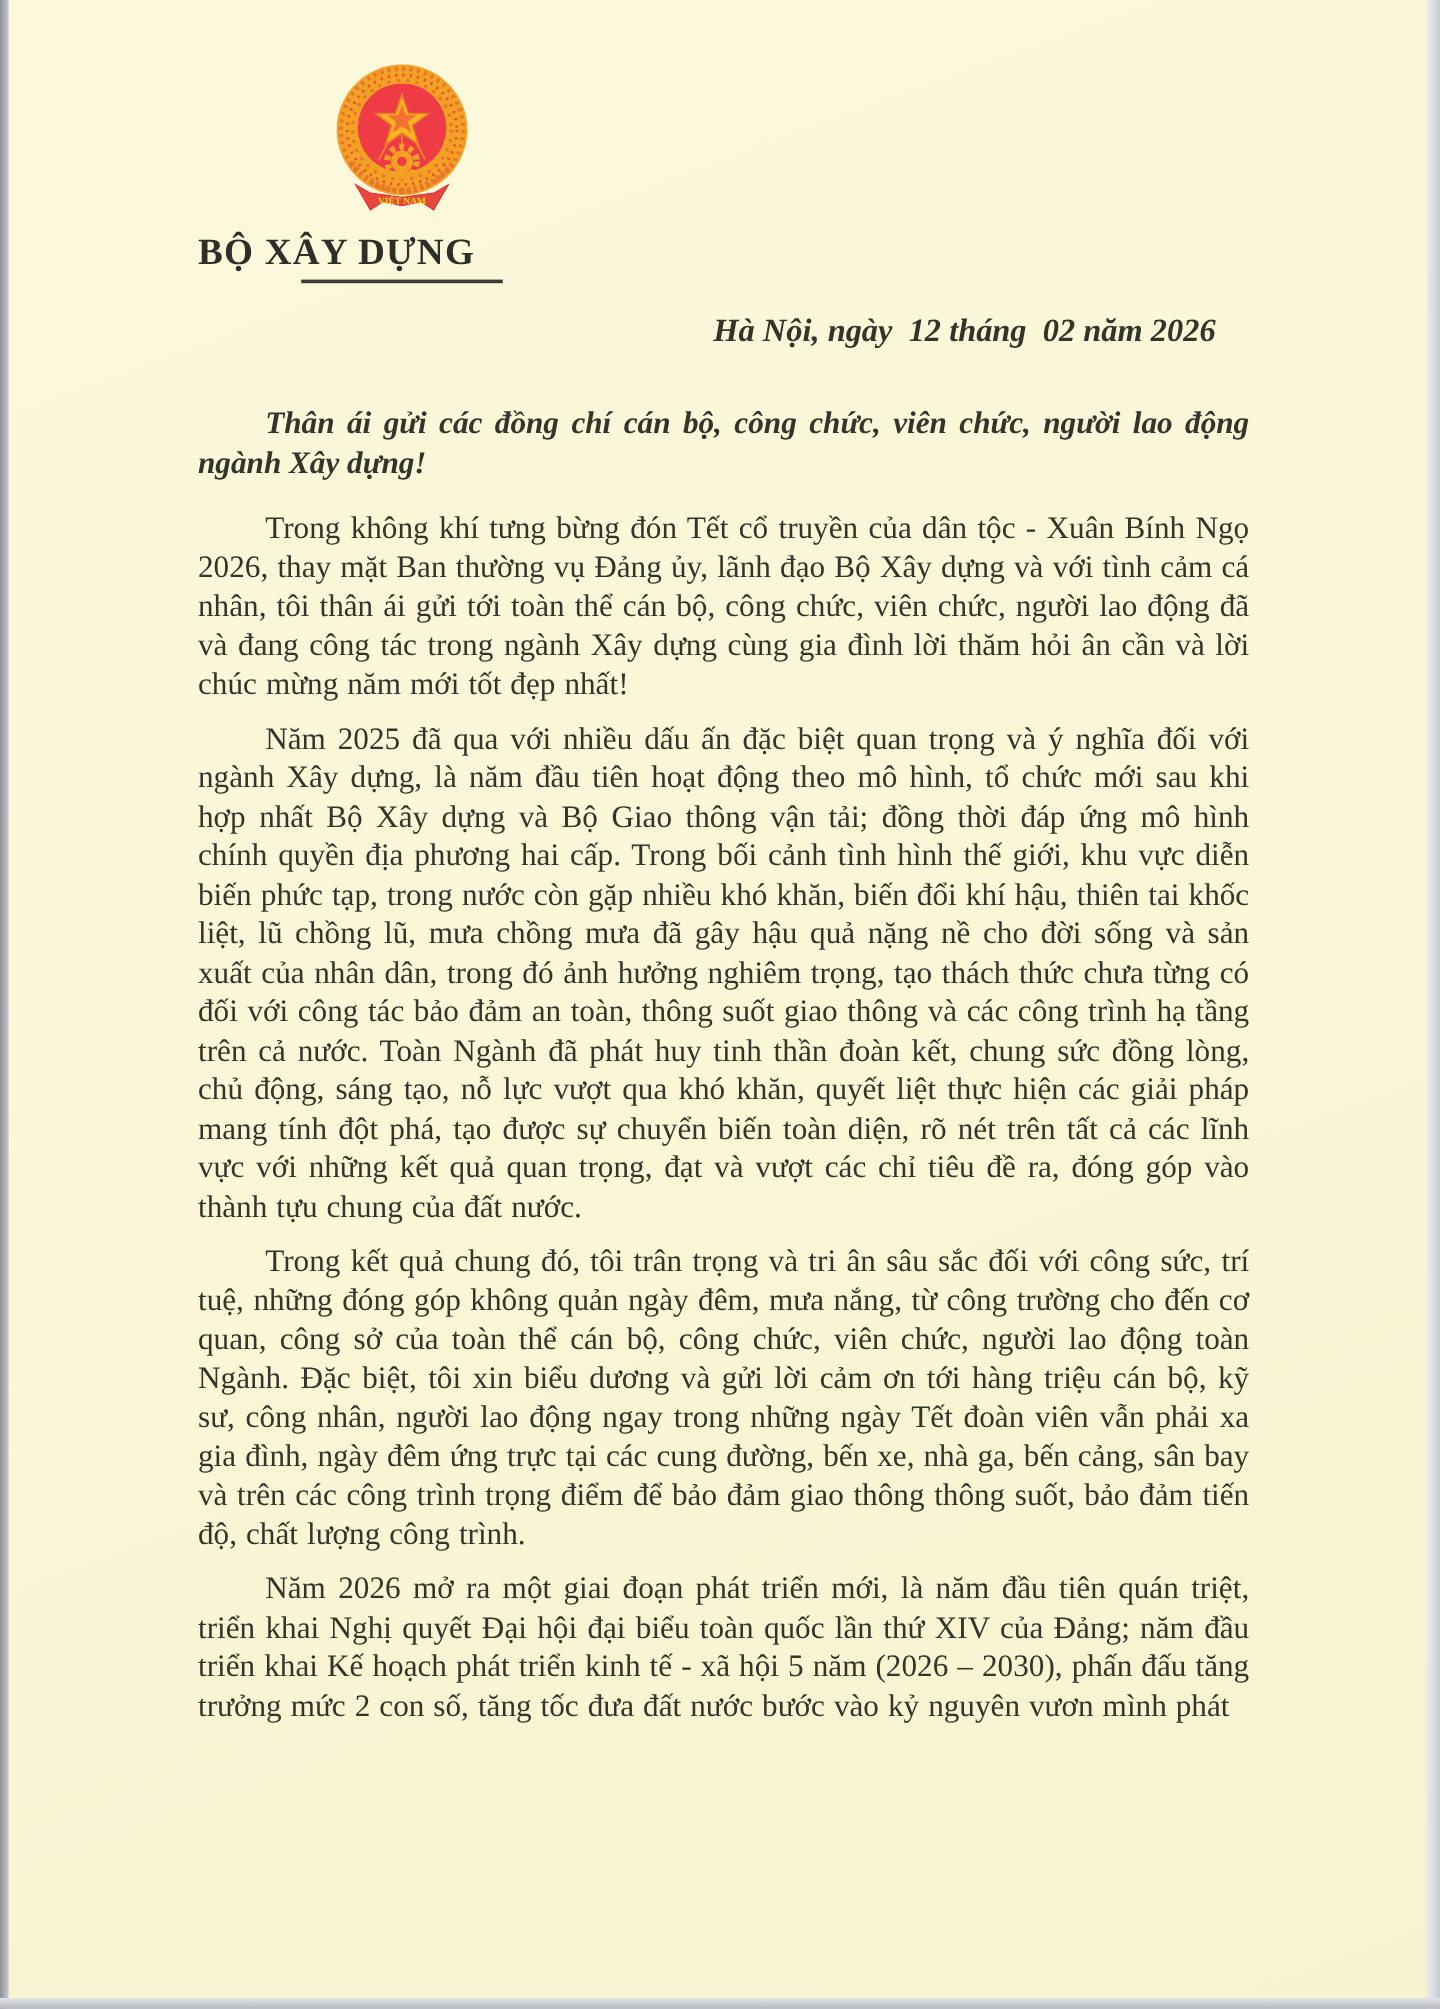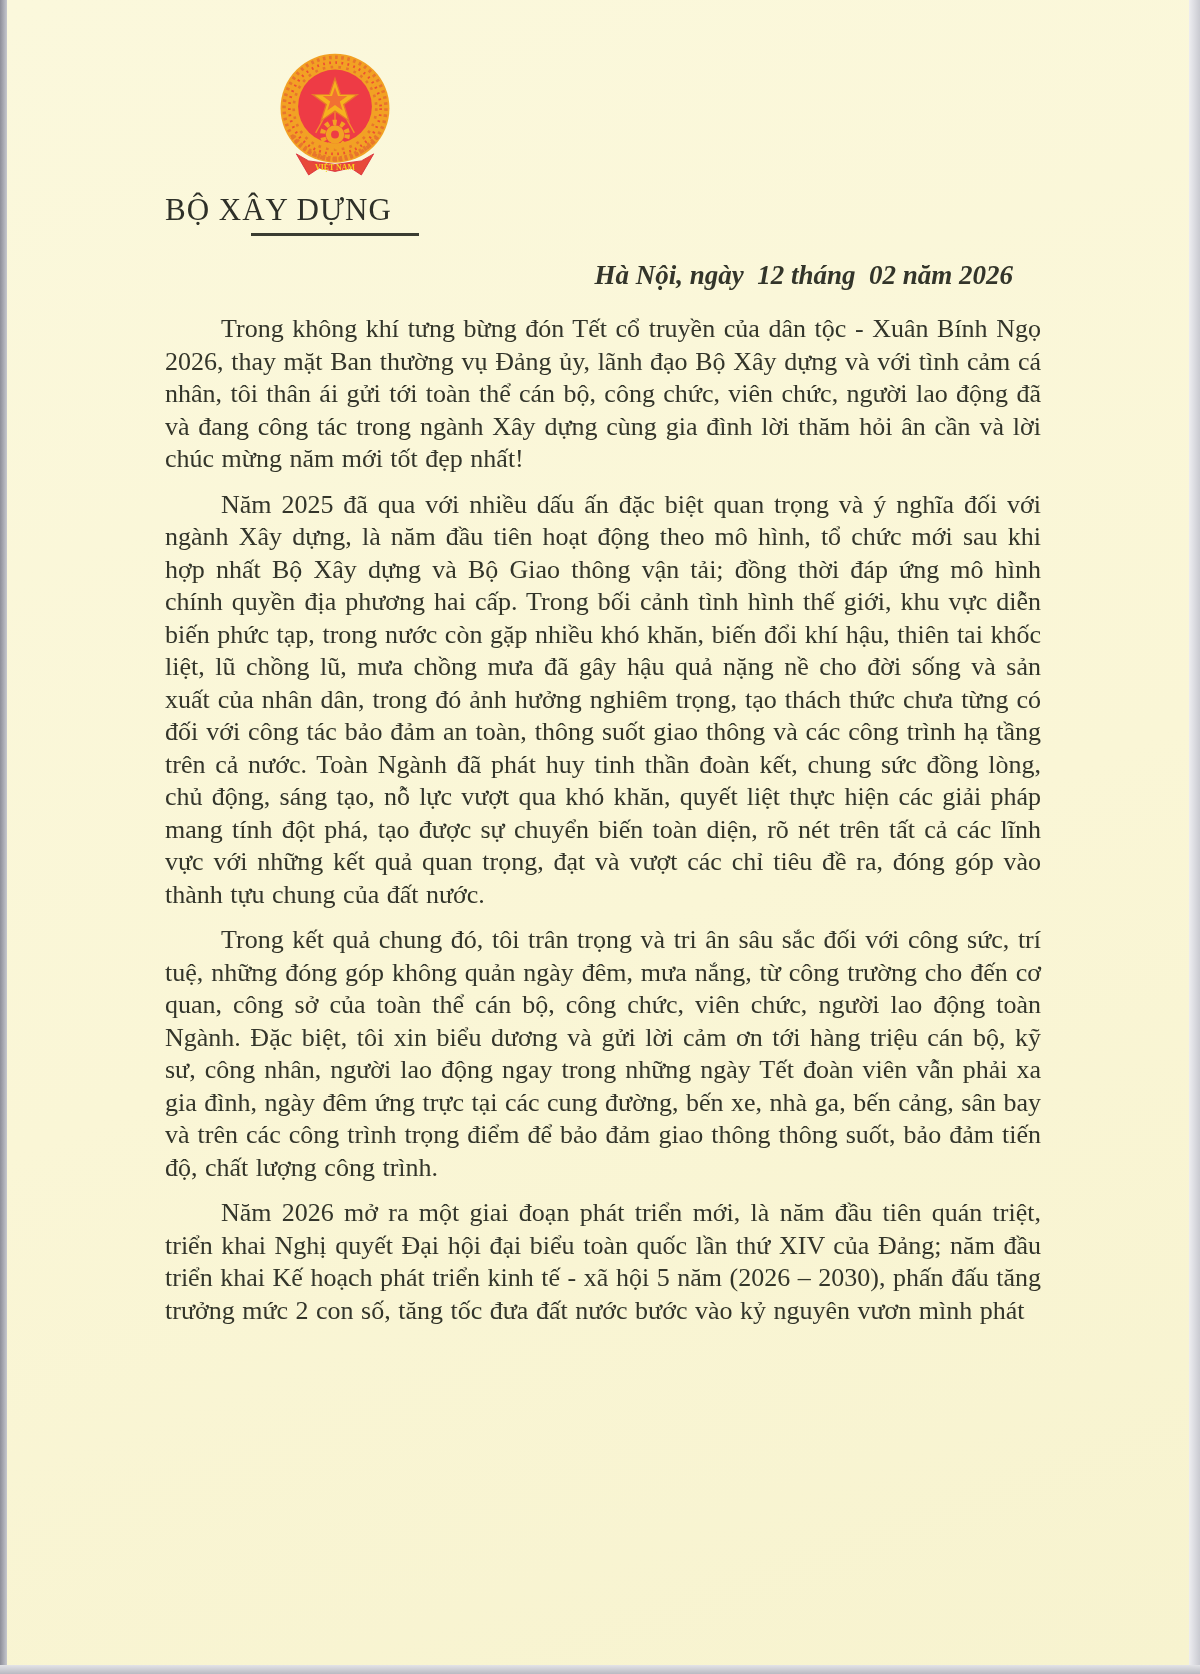--- a/index.html
+++ b/index.html
@@ -32,21 +32,21 @@
   }
   .emblem {
     display: block;
     margin: 0 auto;
     width: 132px;
     height: 130px;
   }
   .ministry {
     margin-top: 10px;
     font-size: 31px;
-    font-weight: normal;
+    font-weight: bold;
     letter-spacing: 1px;
     color: #2e3028;
     white-space: nowrap;
   }
   .ministry-underline {
     margin: 5px auto 0;
     width: 168px;
     height: 3px;
     background: #3a3c31;
   }
@@ -138,20 +138,21 @@
         <text x="70" y="134" text-anchor="middle" font-family="Liberation Serif, serif" font-size="9" font-weight="bold" fill="#F6D31E">VIỆT NAM</text>
       </g>
     </svg>
 
     <div class="ministry">BỘ XÂY DỰNG</div>
     <div class="ministry-underline"></div>
   </div>
 
   <div class="dateline">Hà Nội, ngày  12 tháng  02 năm 2026</div>
 
+  <div class="salutation">Thân ái gửi các đồng chí cán bộ, công chức, viên chức, người lao động ngành Xây dựng!</div>
 
   <div class="body-text">
     <p>Trong không khí tưng bừng đón Tết cổ truyền của dân tộc - Xuân Bính Ngọ 2026, thay mặt Ban thường vụ Đảng ủy, lãnh đạo Bộ Xây dựng và với tình cảm cá nhân, tôi thân ái gửi tới toàn thể cán bộ, công chức, viên chức, người lao động đã và đang công tác trong ngành Xây dựng cùng gia đình lời thăm hỏi ân cần và lời chúc mừng năm mới tốt đẹp nhất!</p>
     <p>Năm 2025 đã qua với nhiều dấu ấn đặc biệt quan trọng và ý nghĩa đối với ngành Xây dựng, là năm đầu tiên hoạt động theo mô hình, tổ chức mới sau khi hợp nhất Bộ Xây dựng và Bộ Giao thông vận tải; đồng thời đáp ứng mô hình chính quyền địa phương hai cấp. Trong bối cảnh tình hình thế giới, khu vực diễn biến phức tạp, trong nước còn gặp nhiều khó khăn, biến đổi khí hậu, thiên tai khốc liệt, lũ chồng lũ, mưa chồng mưa đã gây hậu quả nặng nề cho đời sống và sản xuất của nhân dân, trong đó ảnh hưởng nghiêm trọng, tạo thách thức chưa từng có đối với công tác bảo đảm an toàn, thông suốt giao thông và các công trình hạ tầng trên cả nước. Toàn Ngành đã phát huy tinh thần đoàn kết, chung sức đồng lòng, chủ động, sáng tạo, nỗ lực vượt qua khó khăn, quyết liệt thực hiện các giải pháp mang tính đột phá, tạo được sự chuyển biến toàn diện, rõ nét trên tất cả các lĩnh vực với những kết quả quan trọng, đạt và vượt các chỉ tiêu đề ra, đóng góp vào thành tựu chung của đất nước.</p>
     <p>Trong kết quả chung đó, tôi trân trọng và tri ân sâu sắc đối với công sức, trí tuệ, những đóng góp không quản ngày đêm, mưa nắng, từ công trường cho đến cơ quan, công sở của toàn thể cán bộ, công chức, viên chức, người lao động toàn Ngành. Đặc biệt, tôi xin biểu dương và gửi lời cảm ơn tới hàng triệu cán bộ, kỹ sư, công nhân, người lao động ngay trong những ngày Tết đoàn viên vẫn phải xa gia đình, ngày đêm ứng trực tại các cung đường, bến xe, nhà ga, bến cảng, sân bay và trên các công trình trọng điểm để bảo đảm giao thông thông suốt, bảo đảm tiến độ, chất lượng công trình.</p>
     <p>Năm 2026 mở ra một giai đoạn phát triển mới, là năm đầu tiên quán triệt, triển khai Nghị quyết Đại hội đại biểu toàn quốc lần thứ XIV của Đảng; năm đầu triển khai Kế hoạch phát triển kinh tế - xã hội 5 năm (2026 – 2030), phấn đấu tăng trưởng mức 2 con số, tăng tốc đưa đất nước bước vào kỷ nguyên vươn mình phát</p>
   </div>
 
 </div>
 

